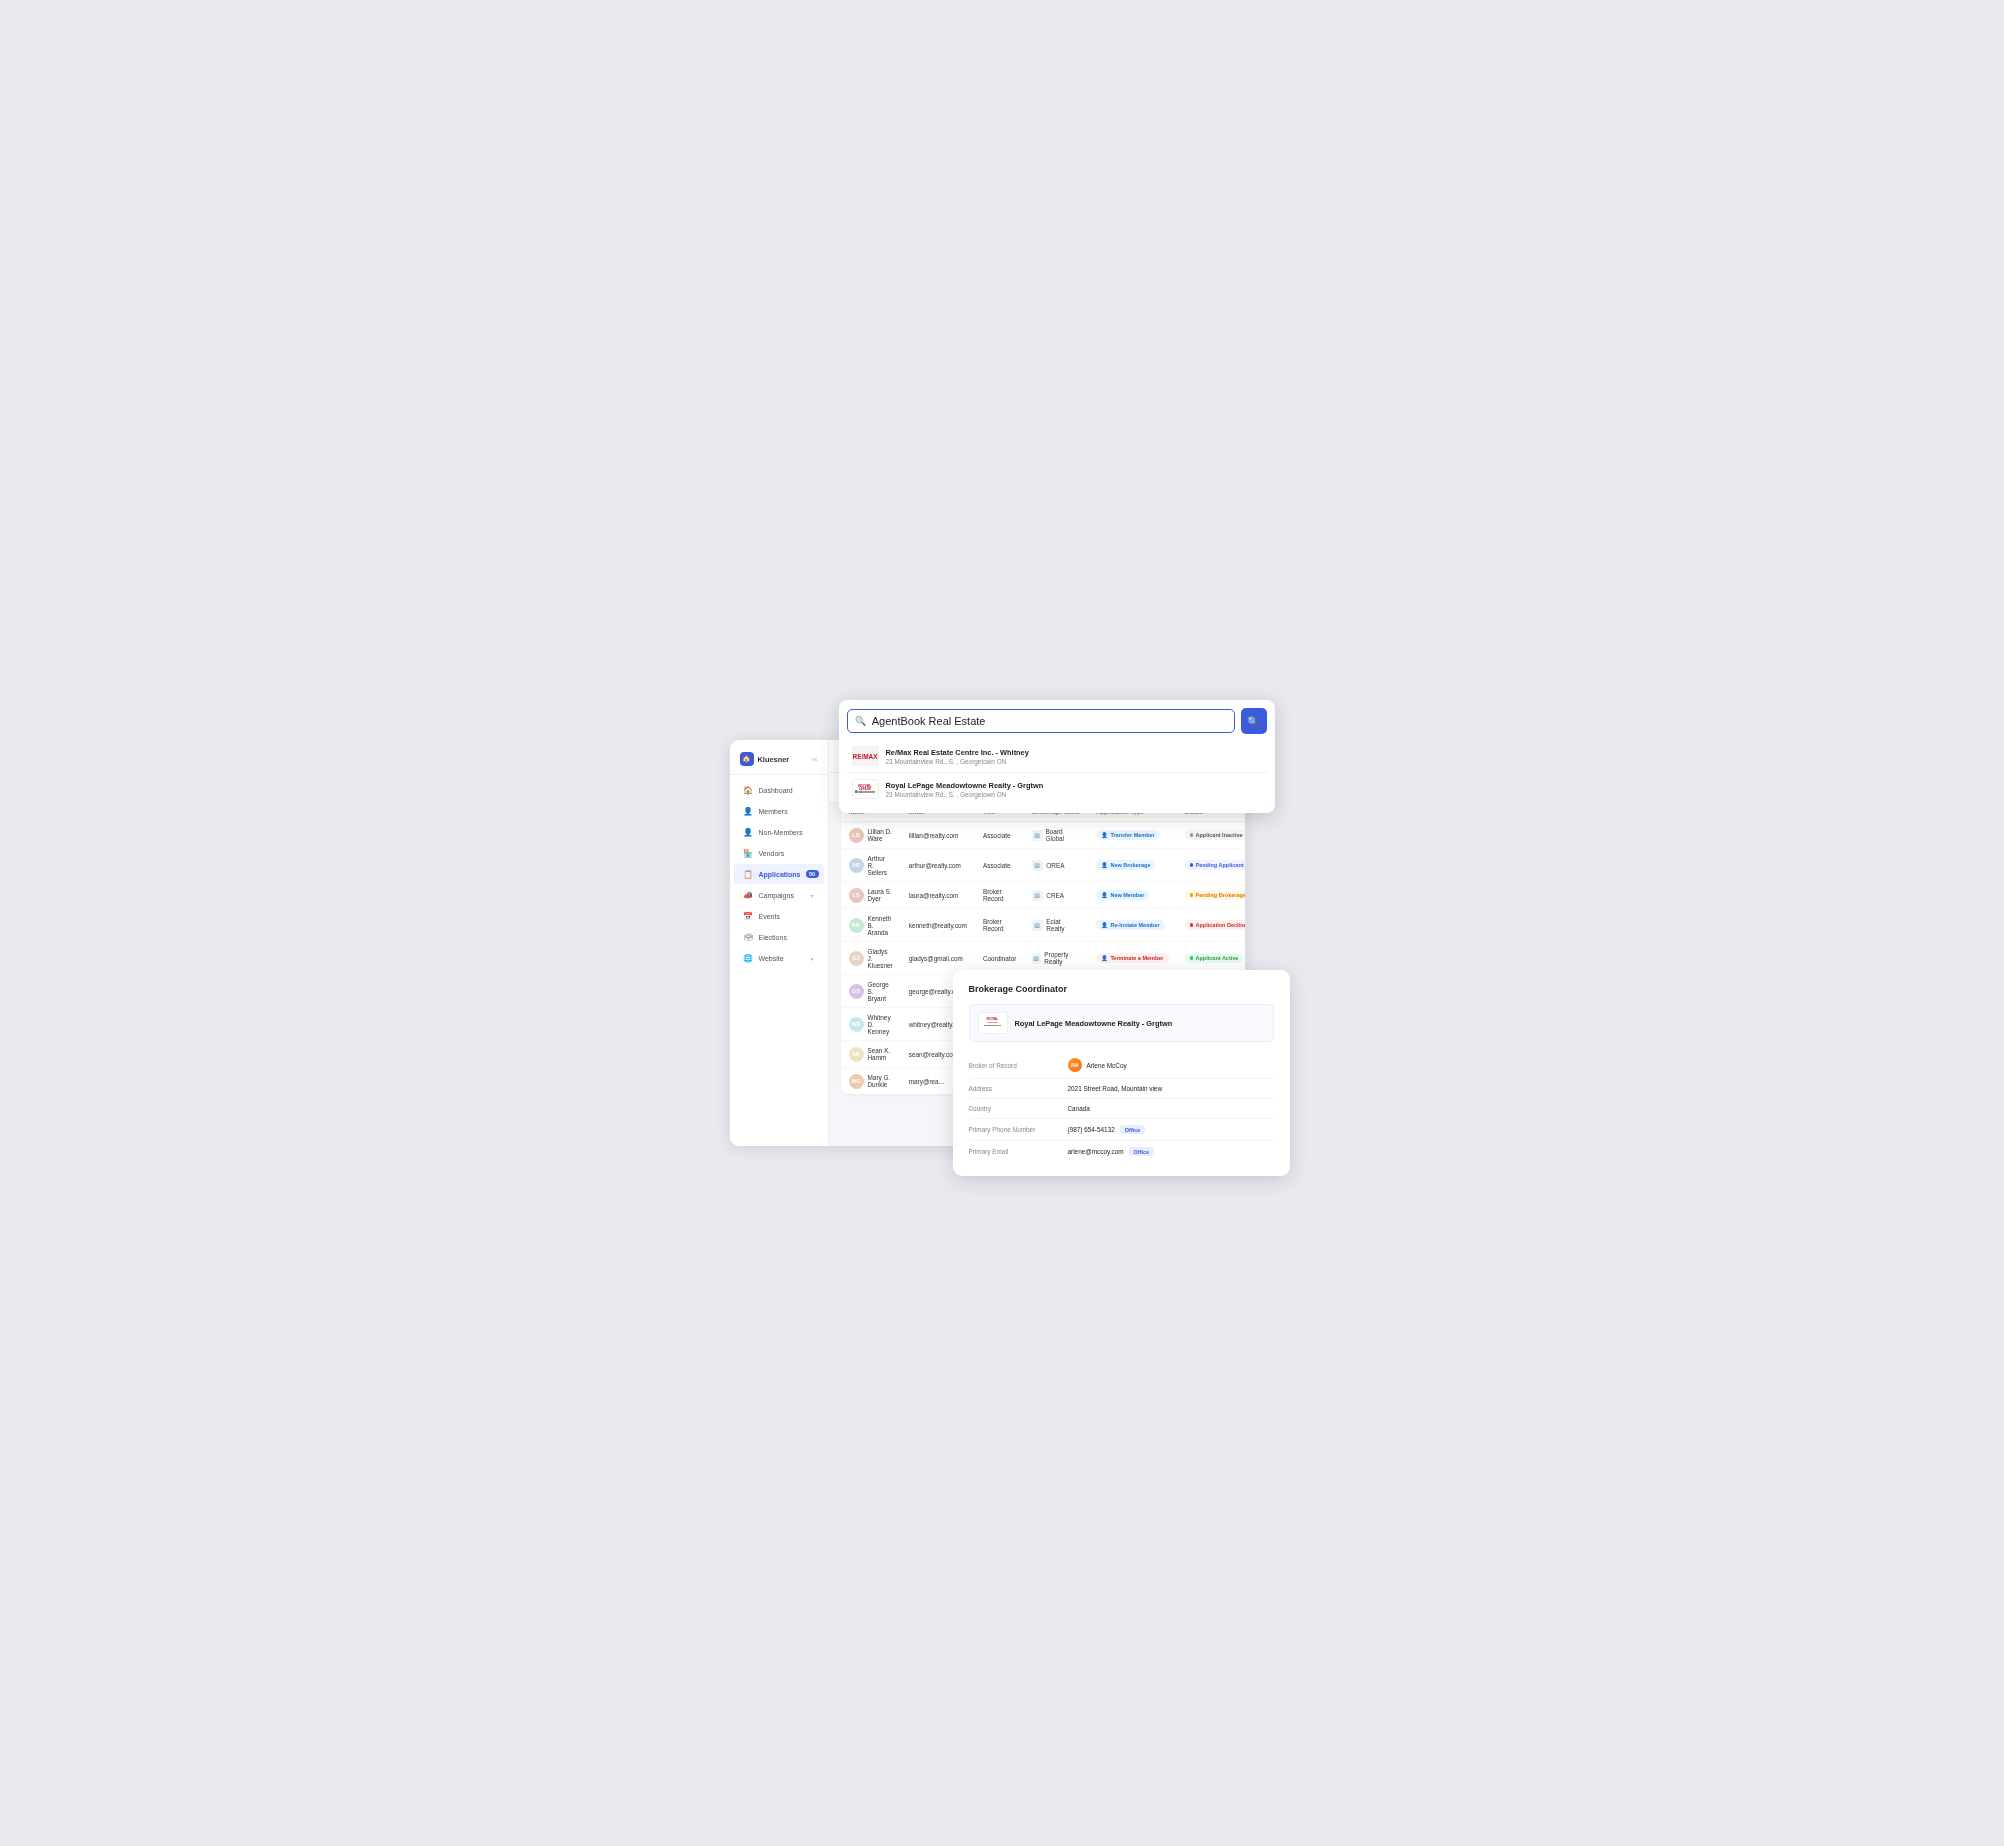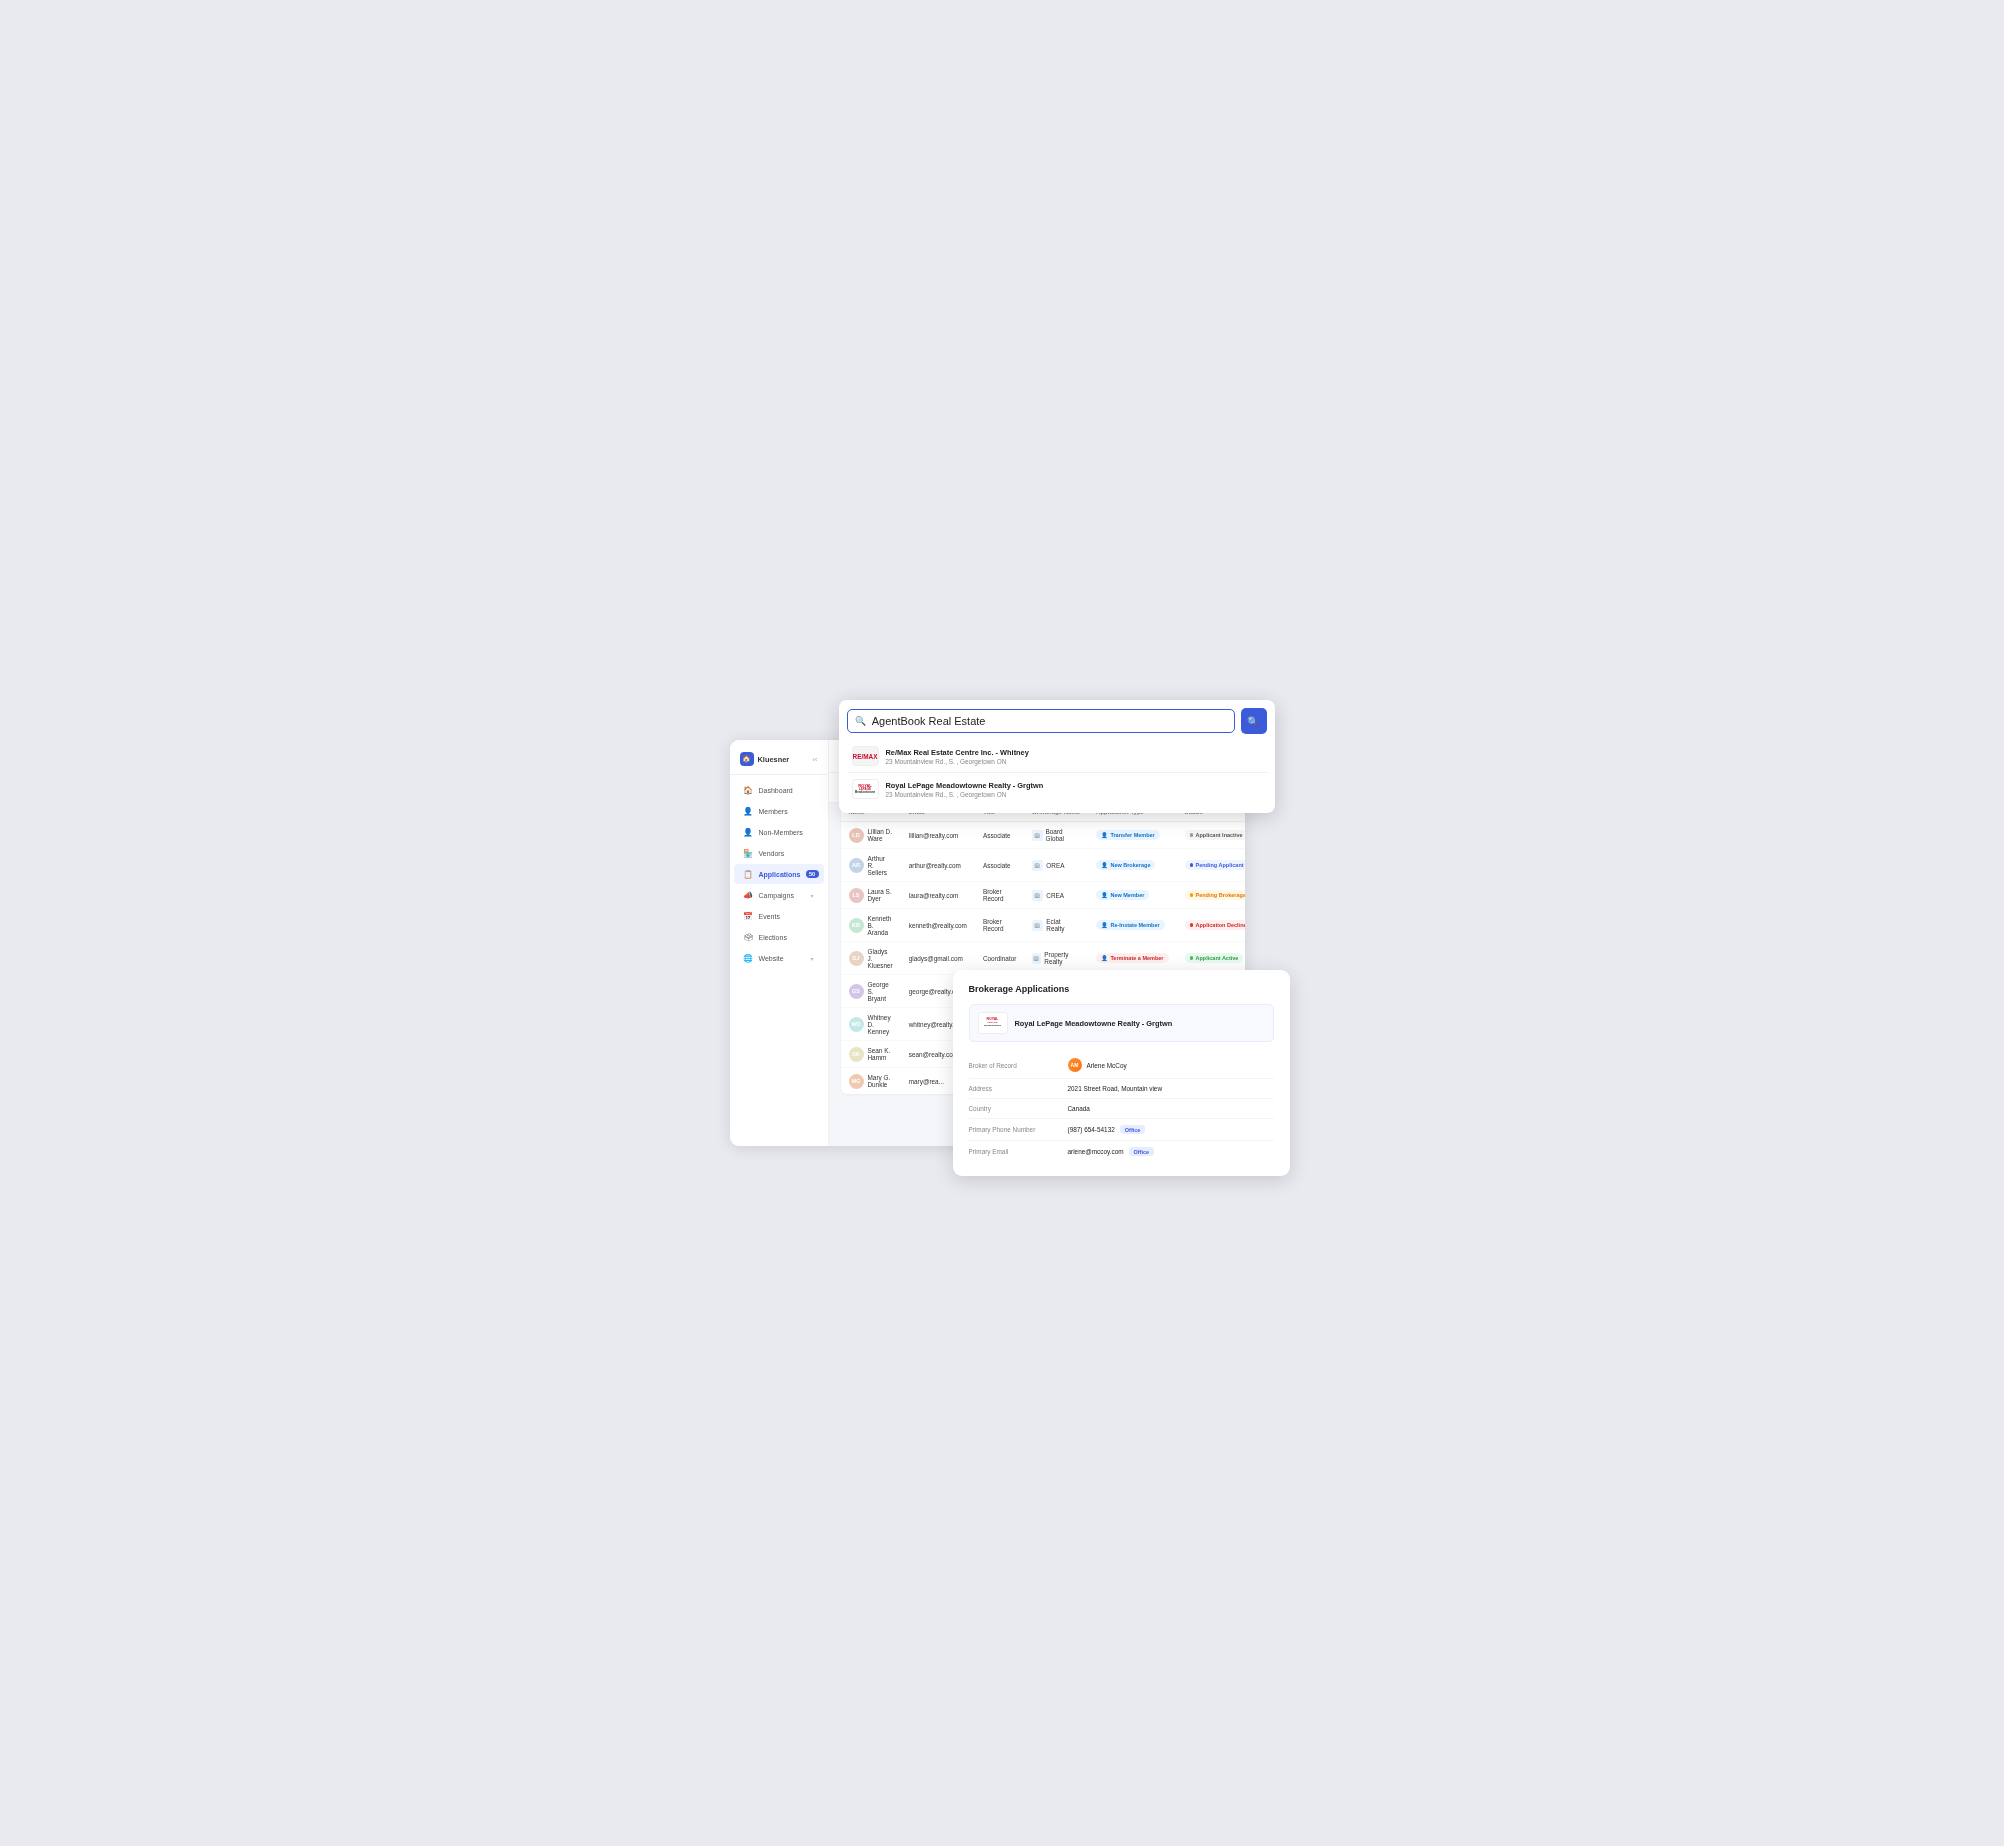--- a/index.html
+++ b/index.html
@@ -957,21 +957,21 @@
       <td></td>
     </tr>
             </tbody>
         </table>
       </div>
 
     </div>
   </div>
 
   <div class="brokerage-card">
-    <div class="brokerage-card-title">Brokerage Applications</div>
+    <div class="brokerage-card-title">Brokerage Coordinator</div>
 
     <div class="brokerage-header">
       <div class="brokerage-logo-box">
         <div class="royal-logo">
           <span style="font-size:3.5px;font-weight:800;color:#c8102e;">ROYAL</span>
           <span style="font-size:2.5px;color:#c8102e;">LEPAGE</span>
           <span style="font-size:2.5px;color:#333;">Meadowtowne</span>
         </div>
       </div>
       <span class="brokerage-full-name">Royal LePage Meadowtowne Realty - Grgtwn</span>

